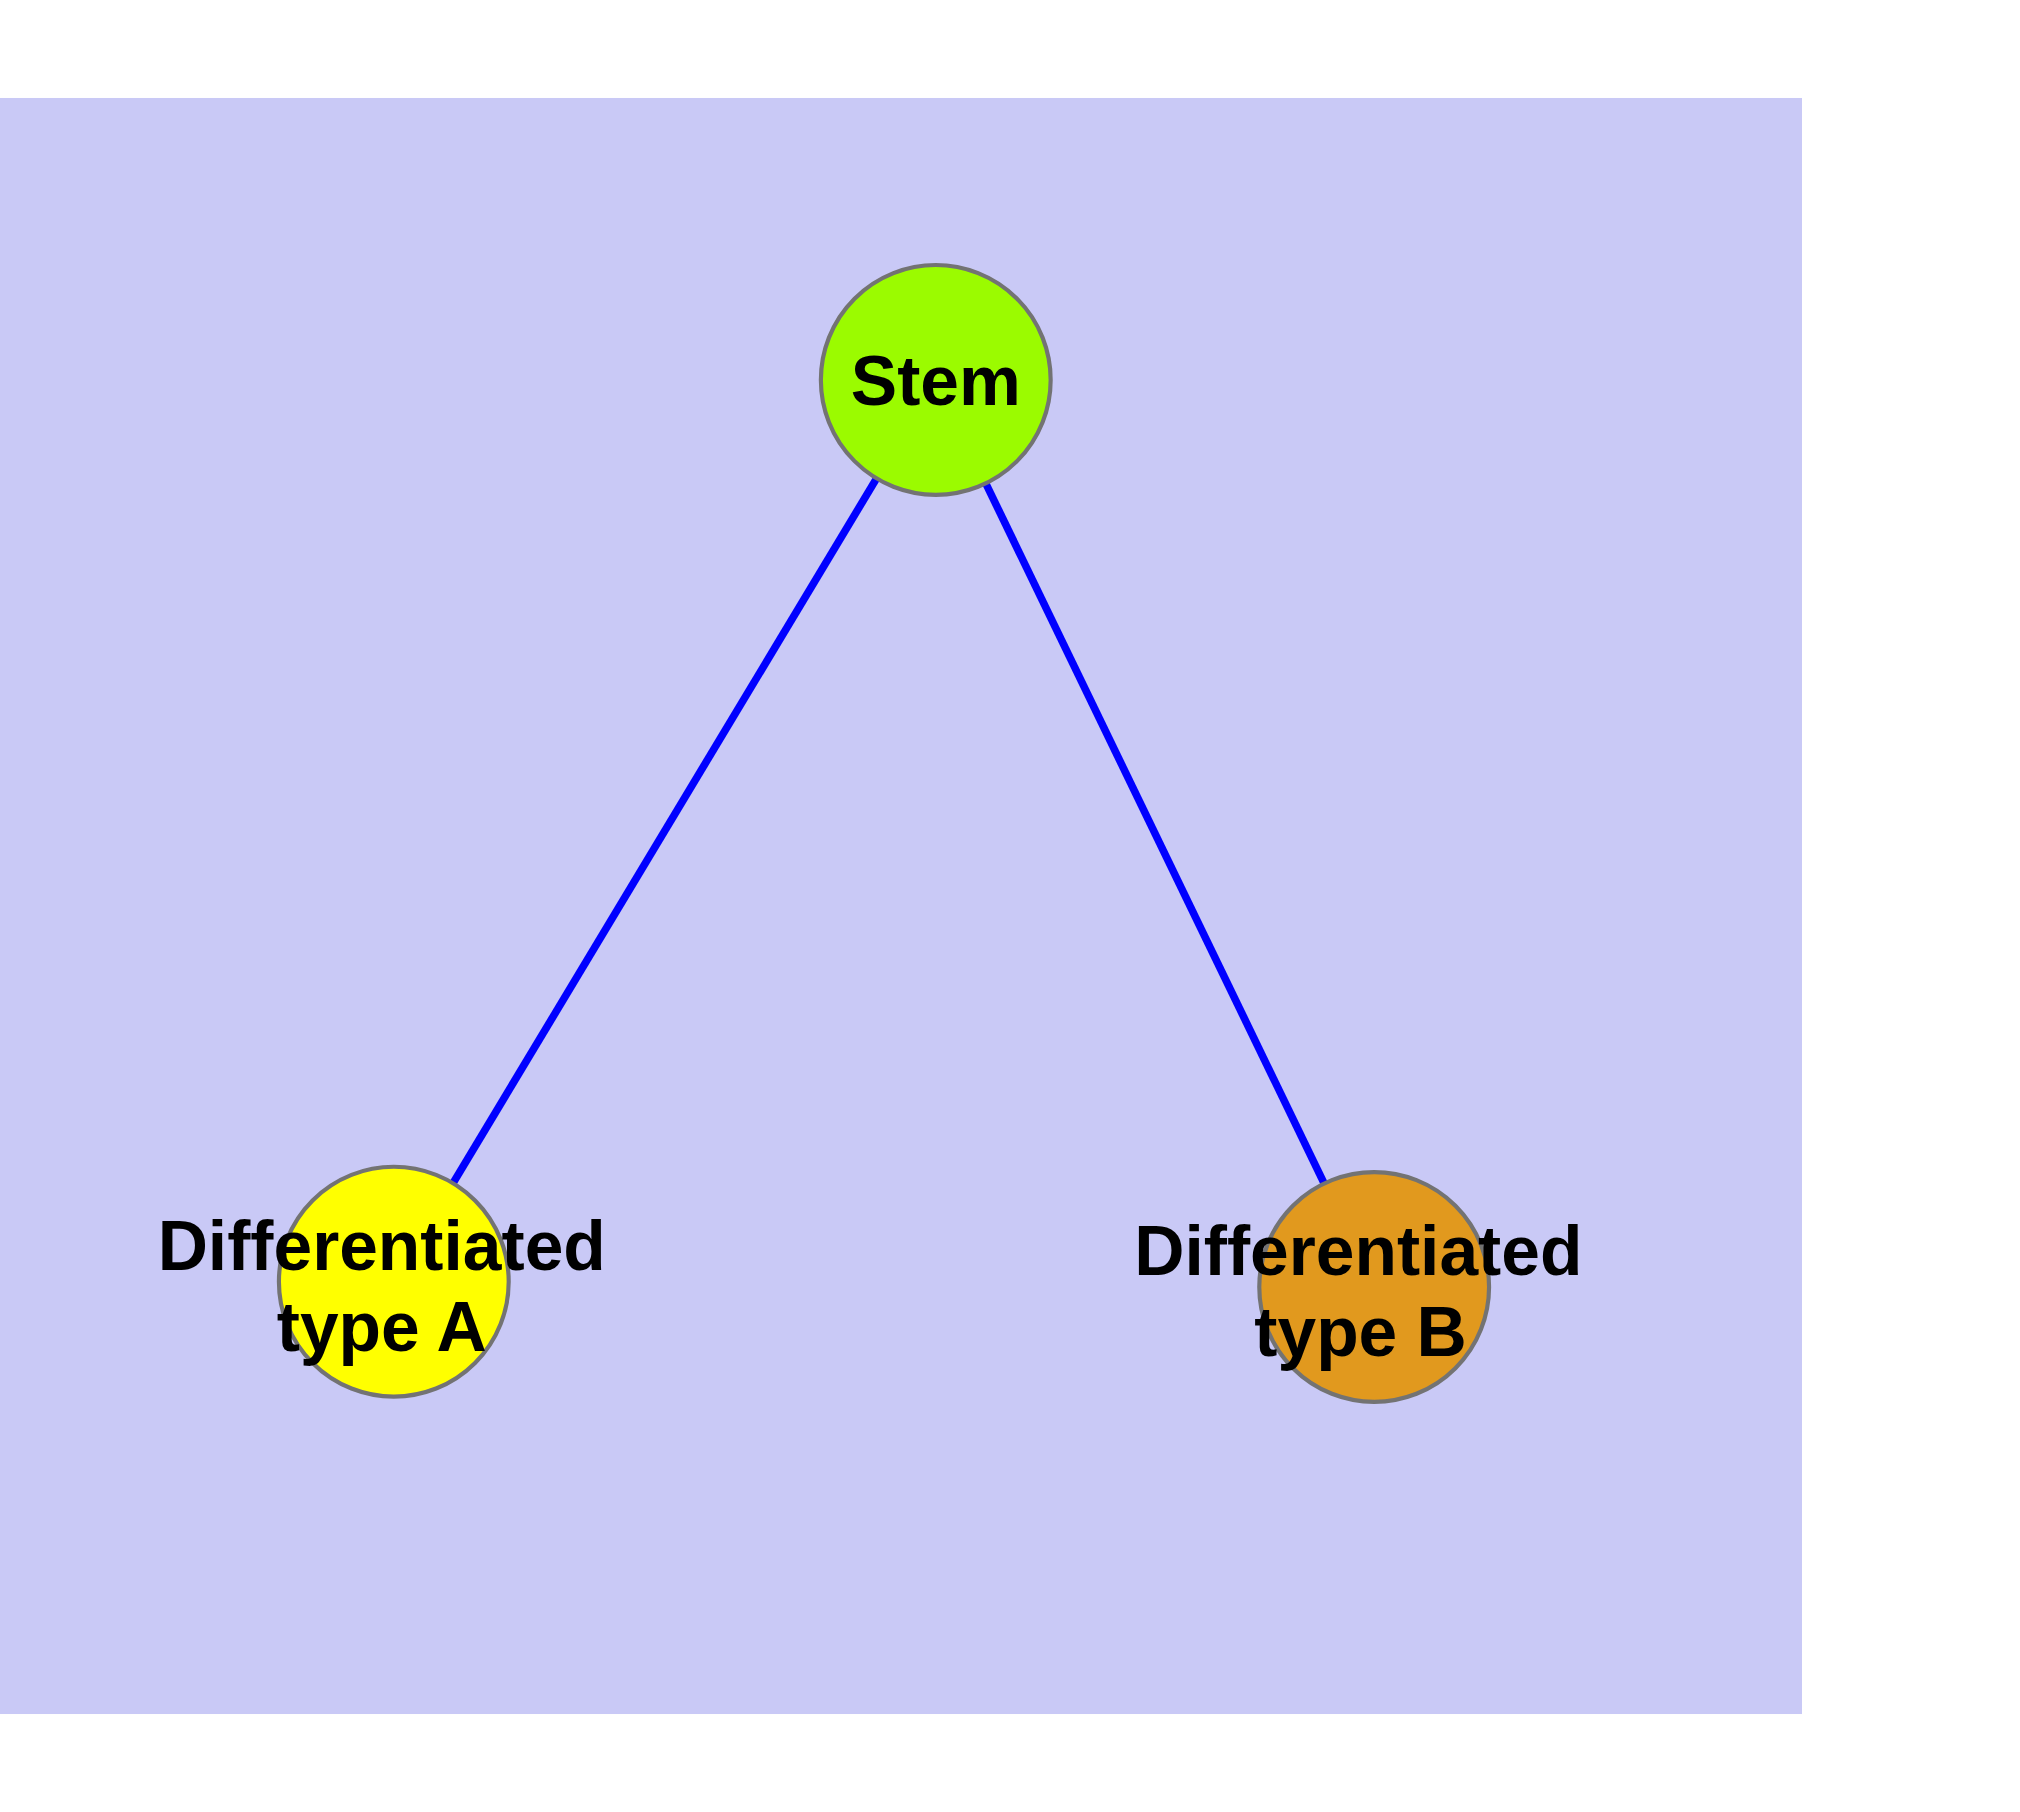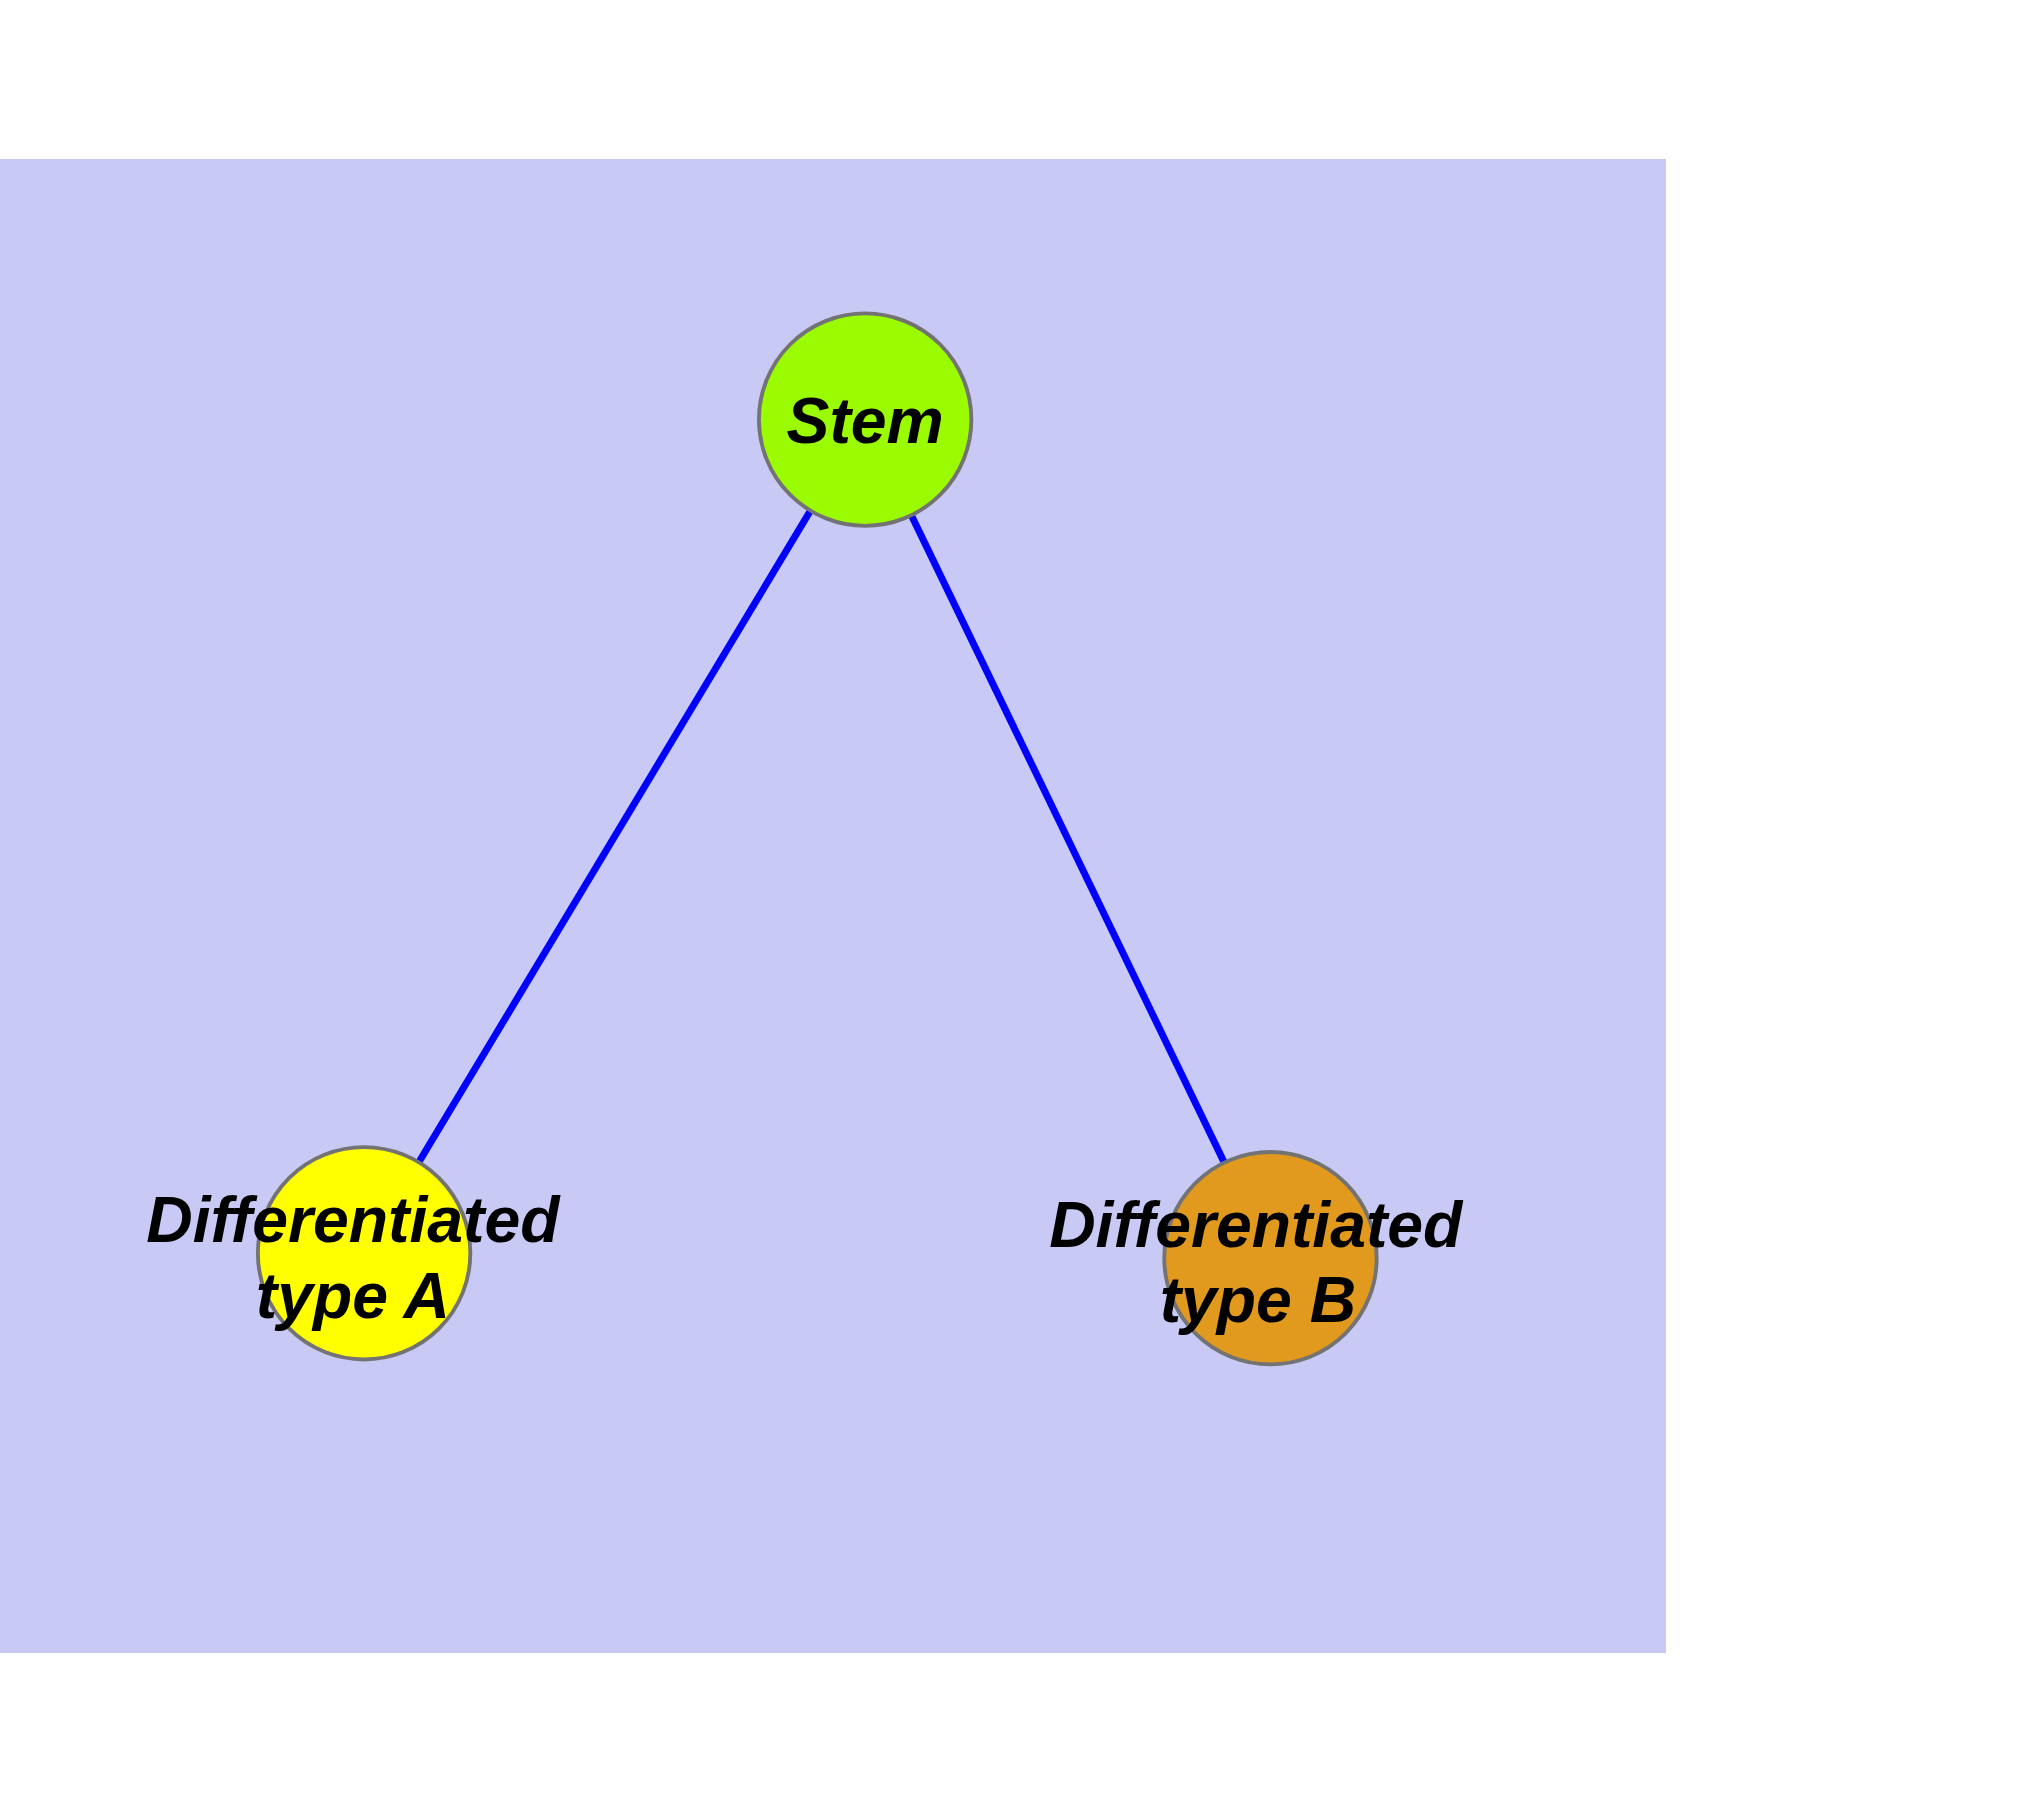--- a/index.html
+++ b/index.html
@@ -5,23 +5,22 @@
   html, body {
     margin: 0;
     padding: 0;
     width: 2021px;
     height: 1812px;
     overflow: hidden;
     font-family: "Liberation Sans", sans-serif;
   }
   .canvas {
     position: relative;
-    width: 1666px;
+    width: 1802px;
     height: 1812px;
-    font-style: italic;
   }
   .canvas svg {
     display: block;
     width: 100%;
     height: 100%;
   }
   .edge {
     stroke-width: 10px;
     stroke-linecap: butt;
   }

